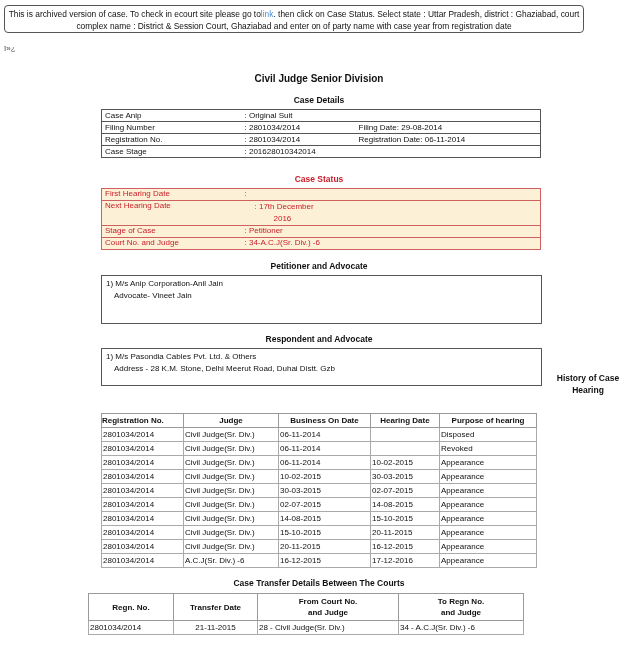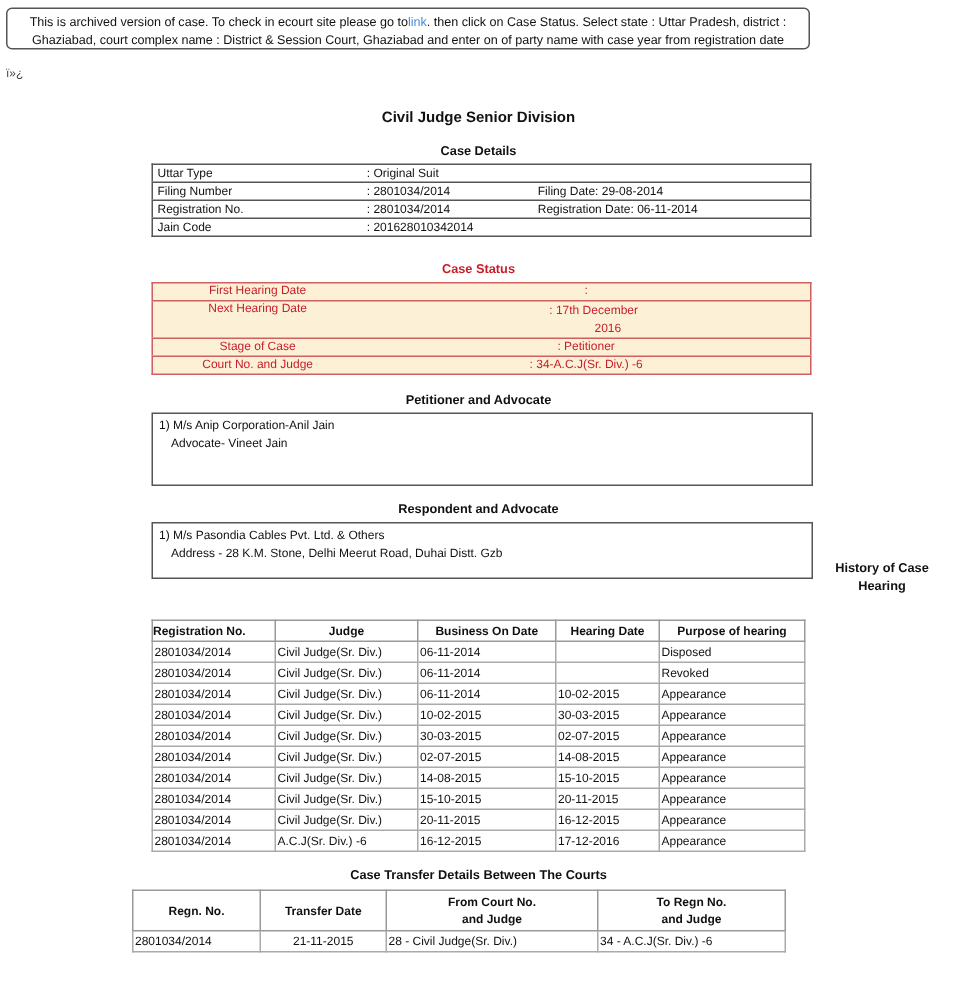--- a/index.html
+++ b/index.html
@@ -1,40 +1,40 @@
 <!DOCTYPE html>
 <html><head>
 <meta charset="utf-8">
 <style>
   * { box-sizing: border-box; margin: 0; padding: 0; }
   html, body { width: 638px; height: 655px; background: #ffffff; overflow: hidden; }
   body { font-family: "Liberation Sans", sans-serif; font-size: 8px; color: #111; position: relative; }
 
   .notice {
-    position: absolute; left: 4px; top: 5px; width: 536px; height: 28px;
+    position: absolute; left: 4px; top: 5px; width: 580px; height: 28px;
     border: 1px solid #555; border-radius: 4px;
     text-align: center; font-size: 8.4px; line-height: 12px; padding-top: 2px;
     color: #111;
   }
   .notice a { color: #4a8fd6; text-decoration: none; }
 
   .glyph { position: absolute; left: 4px; top: 44px; font-size: 8px; color: #444; }
 
   .h-court { position: absolute; left: 0; width: 638px; top: 73px; text-align: center; font-weight: bold; font-size: 10px; }
   .h-sec { position: absolute; text-align: center; font-weight: bold; font-size: 8.5px; }
 
   table { border-collapse: collapse; }
   .box { position: absolute; }
 
   table.details { border: 1px solid #555; width: 440px; }
   table.details td { border-top: 1px solid #555; height: 12px; padding: 0 3px; font-size: 8px; white-space: nowrap; }
   table.details tr:first-child td { border-top: none; }
 
   table.status { border: 1px solid #d06060; width: 440px; background: #fcf0d6; color: #c81e2a; }
-  table.status td { border-top: 1px solid #d06060; height: 12px; padding: 0 20px; font-size: 8px; vertical-align: top; text-align: center; }
+  table.status td { border-top: 1px solid #d06060; height: 12px; padding: 0 3px; font-size: 8px; vertical-align: top; }
   table.status tr:first-child td { border-top: none; }
 
   .party { position: absolute; border: 1px solid #555; width: 441px; padding: 2px 4px; font-size: 8px; line-height: 11.5px; }
   .party .indent { padding-left: 8px; }
 
   .history-title { position: absolute; left: 548px; top: 372px; width: 80px; text-align: center; font-weight: bold; font-size: 8.5px; line-height: 12px; }
 
   table.history { border: 1px solid #777; width: 436px; }
   table.history th { border: 1px solid #999; font-weight: bold; height: 14px; font-size: 8px; text-align: center; }
   table.history td { border: 1px solid #aaa; height: 14px; padding: 0 1px; font-size: 8px; white-space: nowrap; }
@@ -56,36 +56,36 @@
 
 <div class="h-sec" style="left:0;width:638px;top:95px;">Case Details</div>
 <table class="details box" style="left:101px;top:109px;">
   <colgroup>
       <col style="width:140px">
       <col style="width:114px">
       <col>
     </colgroup>
   <tbody>
       <tr>
-    <td>Uttar Type</td>
+    <td>Case Anip</td>
     <td>: Original Suit</td>
     <td></td>
   </tr>
   <tr>
     <td>Filing Number</td>
     <td>: 2801034/2014</td>
     <td>Filing Date: 29-08-2014</td>
   </tr>
   <tr>
     <td>Registration No.</td>
     <td>: 2801034/2014</td>
     <td>Registration Date: 06-11-2014</td>
   </tr>
   <tr>
-    <td>Jain Code</td>
+    <td>Case Stage</td>
     <td>: 201628010342014</td>
     <td></td>
   </tr>
 </tbody>
   </table>
 
 <div class="h-sec" style="left:0;width:638px;top:174px;color:#c81e2a;">Case Status</div>
 <table class="status box" style="left:101px;top:188px;">
   <colgroup>
       <col style="width:140px">

